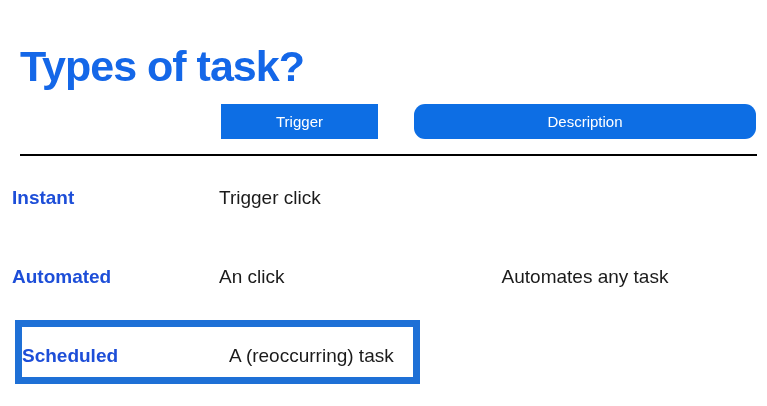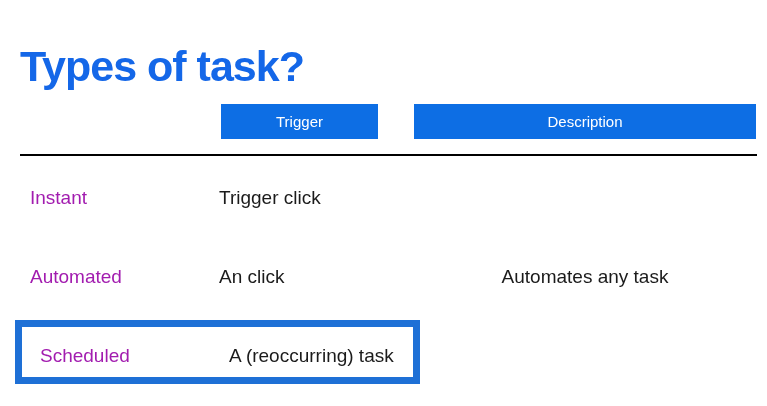--- a/index.html
+++ b/index.html
@@ -33,37 +33,37 @@
     background: #0d6ee4;
     color: #ffffff;
     font-size: 15px;
     display: flex;
     align-items: center;
     justify-content: center;
     box-sizing: border-box;
   }
   .col-header.type        { left: 21px;  width: 183px; }
   .col-header.trigger     { left: 221px; width: 157px; }
-  .col-header.description { left: 414px; width: 342px; }
+  .col-header.description { left: 414px; width: 342px; border-radius: 11px; }
   .divider {
     position: absolute;
     left: 20px;
     top: 154px;
     width: 737px;
     height: 2px;
     background: #000000;
   }
   .cell {
     position: absolute;
     font-size: 19px;
     line-height: 23px;
     color: #1b1b1b;
     white-space: nowrap;
   }
-  .cell.c-type { left: 30px; font-weight: 400; color: #a21caf; }
+  .cell.c-type { left: 12px; font-weight: 700; color: #1d4ed8; }
   .cell.c-trigger { left: 219px; }
   .cell.c-desc { left: 414px; width: 342px; text-align: center; white-space: normal; }
   .row-1 .cell { top: 186px; }
   .row-2 .cell { top: 265px; }
   .row-3 .cell { top: 344px; margin-left: 10px; }
   .highlight-box {
     position: absolute;
     left: 15px;
     top: 320px;
     width: 405px;

